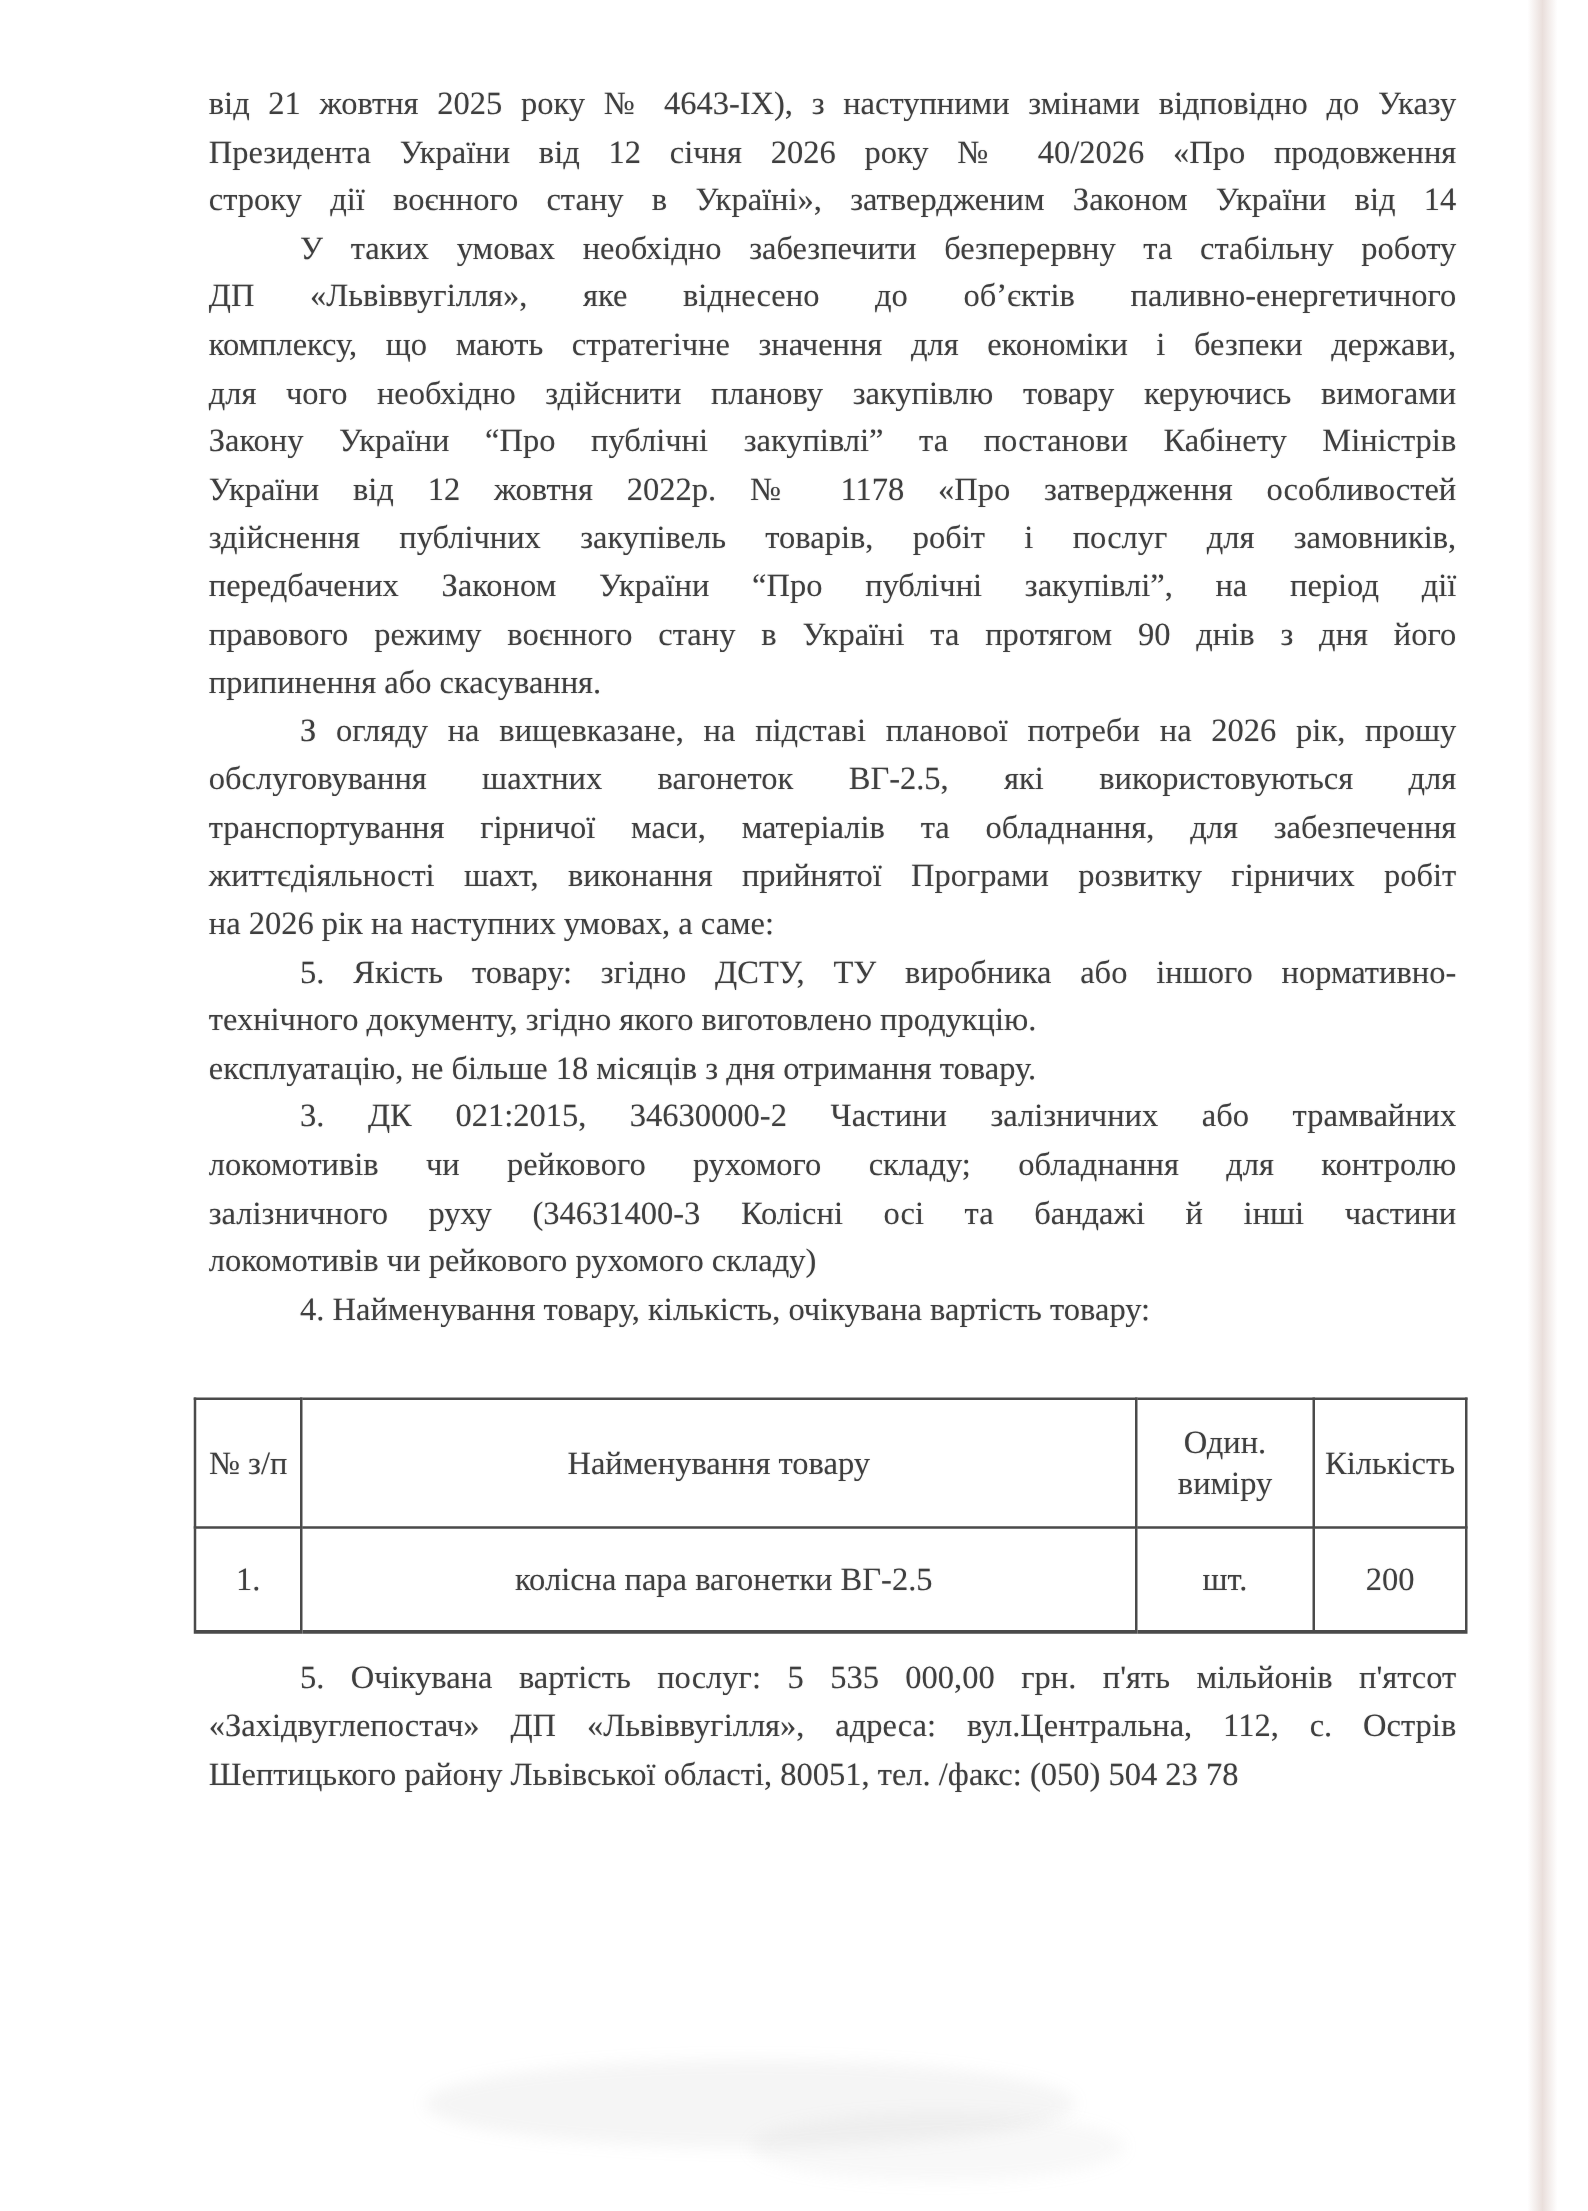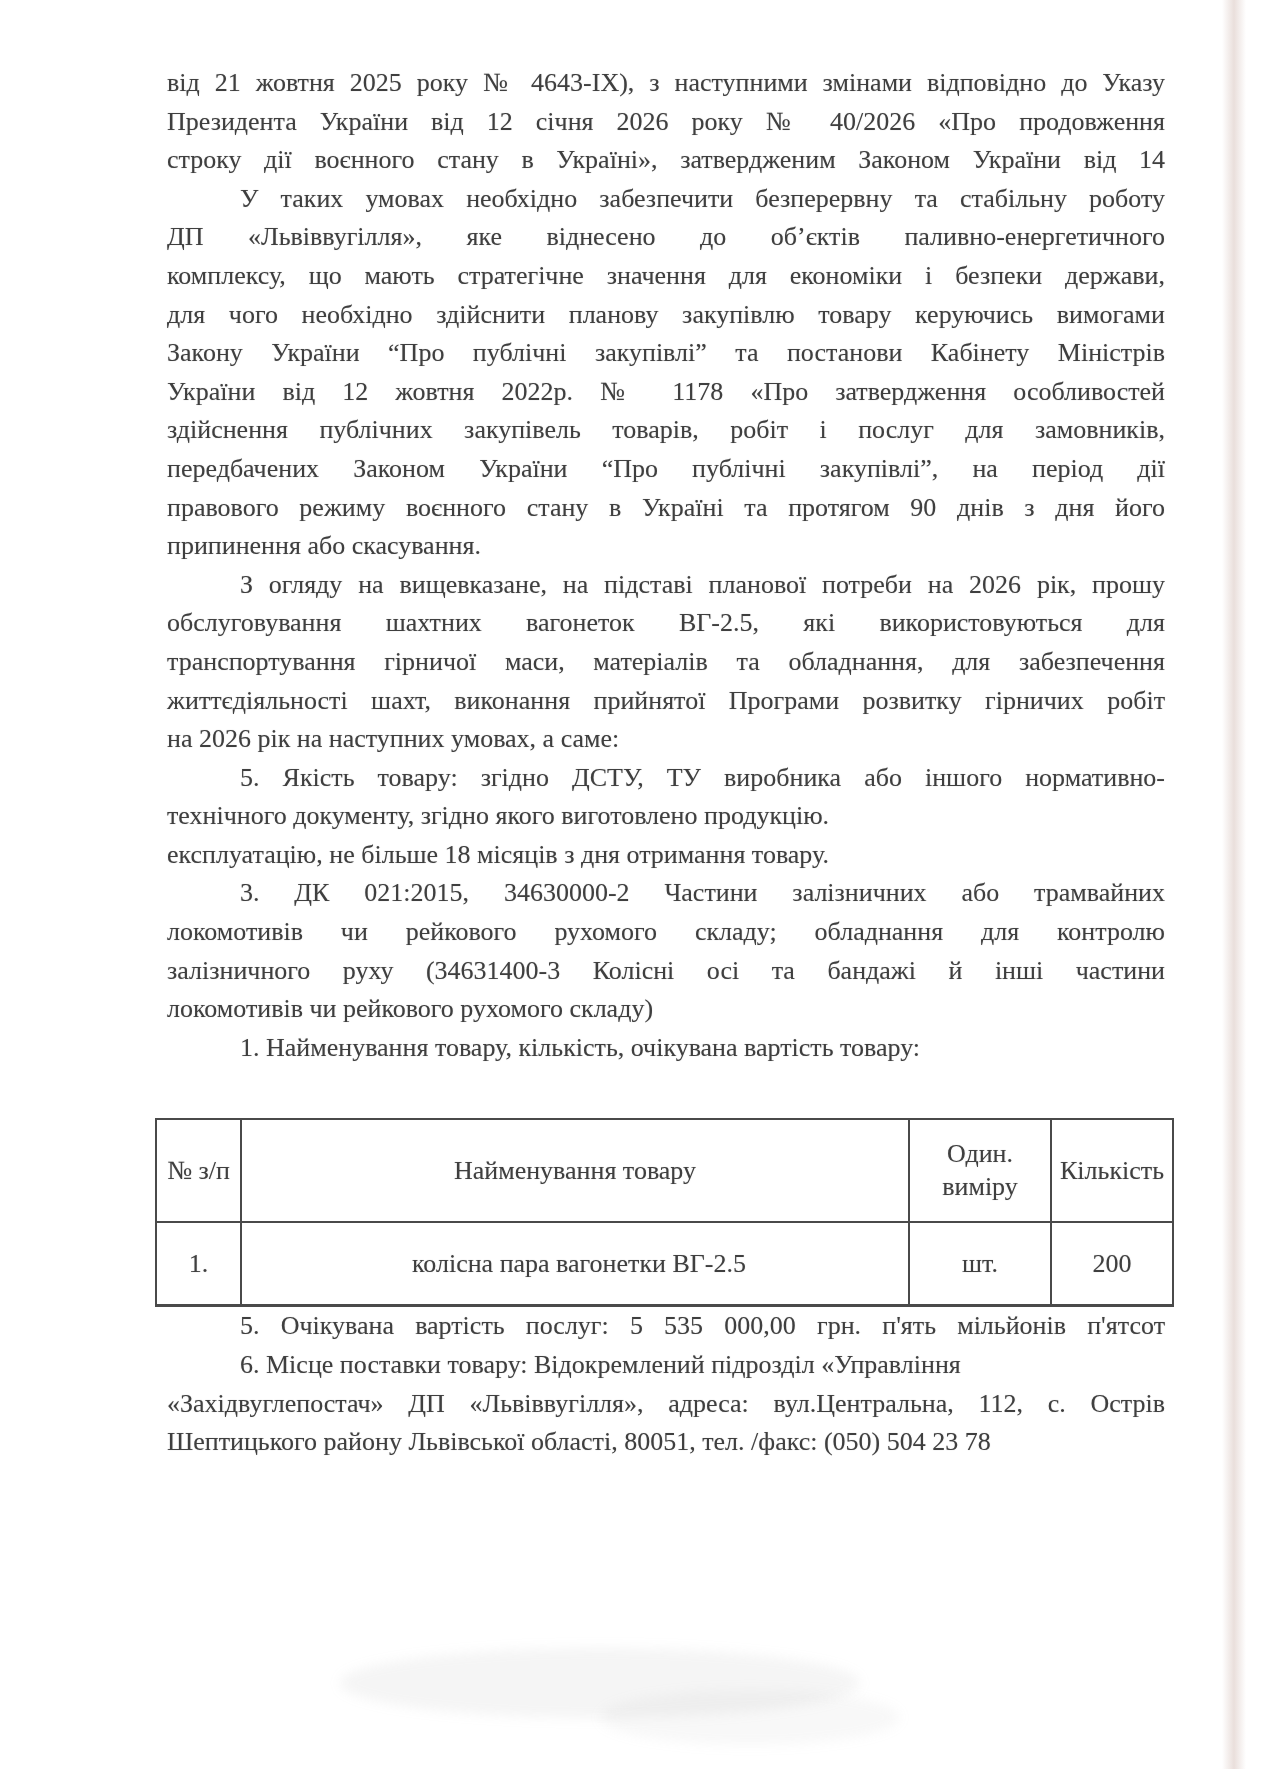--- a/index.html
+++ b/index.html
@@ -16,21 +16,21 @@
     width: 998px;
     color: #3f3f3f;
     font-size: 26px;
     line-height: 38.6px;
     text-shadow: 0 0 1px rgba(63,63,63,0.35);
   }
   .line { min-height: 38.6px; }
   .line.j { text-align: justify; text-align-last: justify; }
   .line.ind { padding-left: 73px; }
 
-  .table-wrap { margin: 51px 0 0 -12px; width: 1017px; }
+  .table-wrap { margin: 51px 0 16px -12px; width: 1017px; }
   table.items {
     border-collapse: collapse;
     table-layout: fixed;
     width: 1017px;
     color: #3f3f3f;
   }
   table.items th, table.items td {
     border: 2px solid #4a4a4a;
     font-weight: normal;
     text-align: center;
@@ -89,21 +89,21 @@
       <div class="line j">транспортування гірничої маси, матеріалів та обладнання, для забезпечення</div>
       <div class="line j">життєдіяльності шахт, виконання прийнятої Програми  розвитку гірничих робіт</div>
       <div class="line">на 2026 рік на наступних умовах, а саме:</div>
       <div class="line j ind">5. Якість товару: згідно ДСТУ, ТУ виробника або іншого нормативно-</div>
       <div class="line">технічного документу, згідно якого виготовлено продукцію.</div>
       <div class="line">експлуатацію, не більше 18 місяців з дня отримання товару.</div>
       <div class="line j ind">3. ДК 021:2015, 34630000-2 Частини залізничних або трамвайних</div>
       <div class="line j">локомотивів чи рейкового рухомого складу; обладнання для контролю</div>
       <div class="line j">залізничного руху (34631400-3 Колісні осі та бандажі й інші частини</div>
       <div class="line">локомотивів чи рейкового рухомого складу)</div>
-      <div class="line ind">1. Найменування товару, кількість, очікувана вартість товару:</div>
+      <div class="line ind">4. Найменування товару, кількість, очікувана вартість товару:</div>
     </div>
 
   <div class="table-wrap">
     <table class="items">
       <colgroup>
         <col class="c1">
           <col class="c2">
           <col class="c3">
           <col class="c4">
       </colgroup>
@@ -121,21 +121,20 @@
           <td class="name">колісна пара вагонетки ВГ-2.5</td>
           <td>шт.</td>
           <td>200</td>
         </tr>
       </tbody>
     </table>
   </div>
 
   <div class="footer-lines">
       <div class="line j ind">5. Очікувана вартість послуг:  5 535 000,00 грн. п'ять  мільйонів п'ятсот</div>
-      <div class="line ind">6.  Місце поставки товару: Відокремлений підрозділ «Управління</div>
       <div class="line j">«Західвуглепостач» ДП «Львіввугілля», адреса: вул.Центральна, 112, с. Острів</div>
       <div class="line">Шептицького району Львівської області, 80051, тел. /факс: (050) 504 23 78</div>
     </div>
 
 </div>
 
 <div class="scan-stripe"></div>
 <div class="smudge s1"></div>
 <div class="smudge s2"></div>
 

